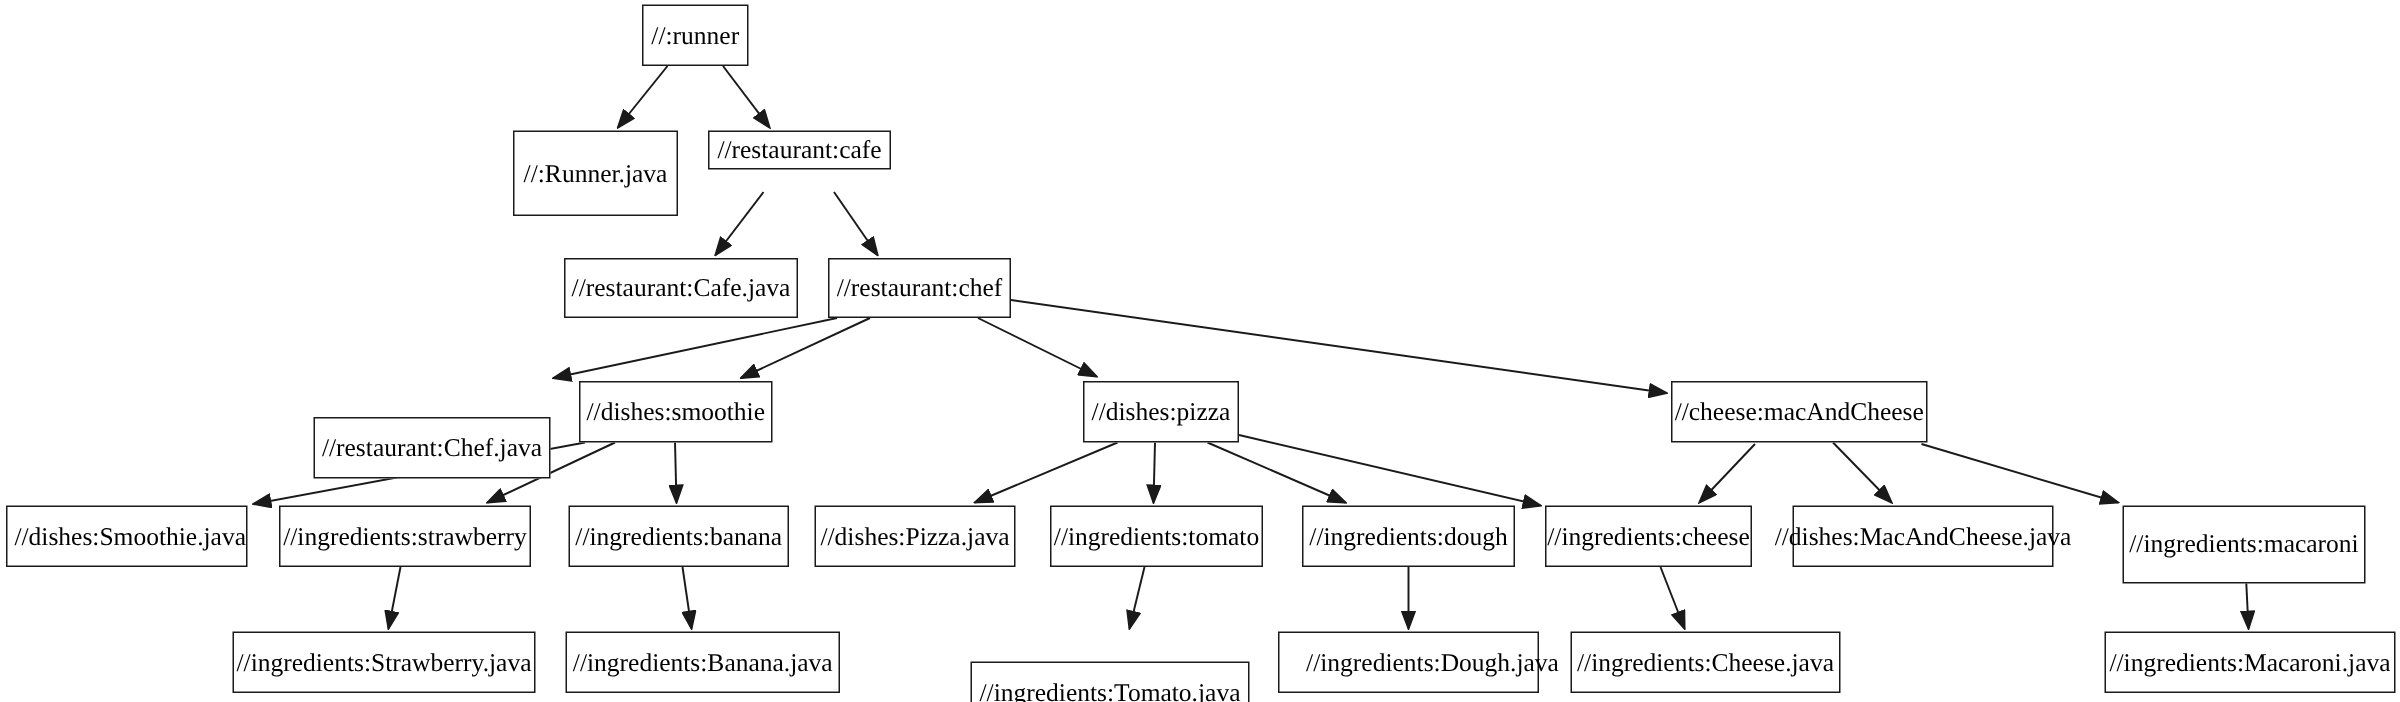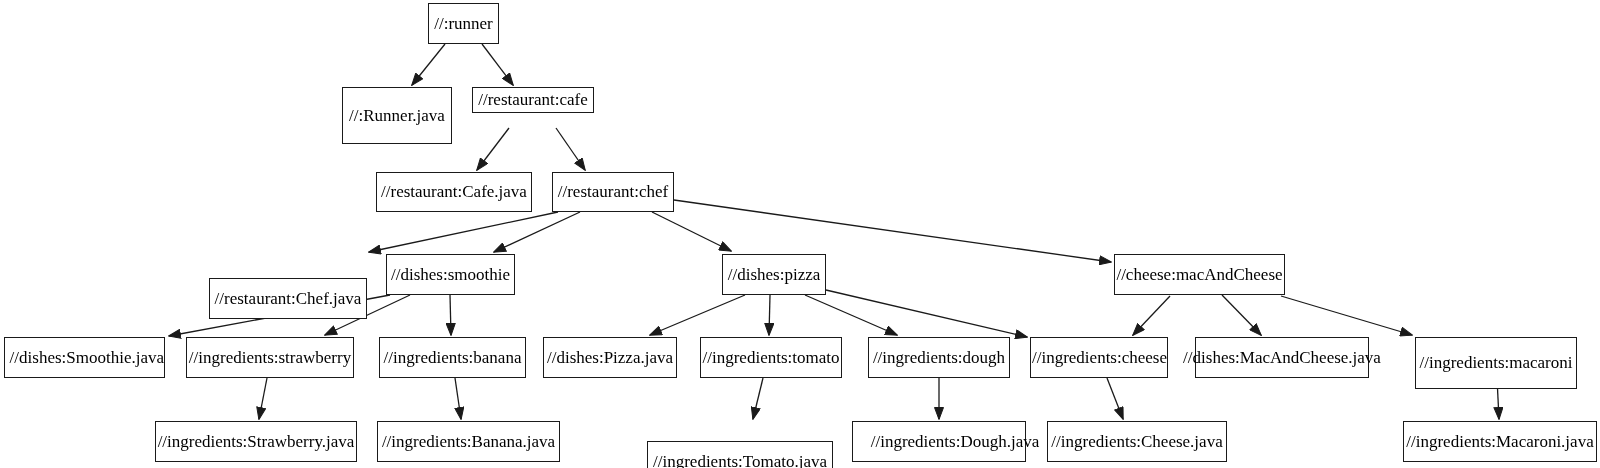--- a/index.html
+++ b/index.html
@@ -115,21 +115,21 @@
       </div>
       <div class="node" style="left: 543px; top: 337px; width: 134px; height: 41px;">
         <span>//dishes:Pizza.java</span>
       </div>
       <div class="node" style="left: 700px; top: 337px; width: 142px; height: 41px;">
         <span>//ingredients:tomato</span>
       </div>
       <div class="node" style="left: 868px; top: 337px; width: 142px; height: 41px;">
         <span>//ingredients:dough</span>
       </div>
-      <div class="node" style="left: 1030px; top: 337px; width: 138px; height: 41px; justify-content: flex-end;">
+      <div class="node" style="left: 1030px; top: 337px; width: 138px; height: 41px;">
         <span>//ingredients:cheese</span>
       </div>
       <div class="node" style="left: 1195px; top: 337px; width: 174px; height: 41px;">
         <span>//dishes:MacAndCheese.java</span>
       </div>
       <div class="node" style="left: 1415px; top: 337px; width: 162px; height: 52px;">
         <span>//ingredients:macaroni</span>
       </div>
       <div class="node" style="left: 155px; top: 421px; width: 202px; height: 41px;">
         <span>//ingredients:Strawberry.java</span>

